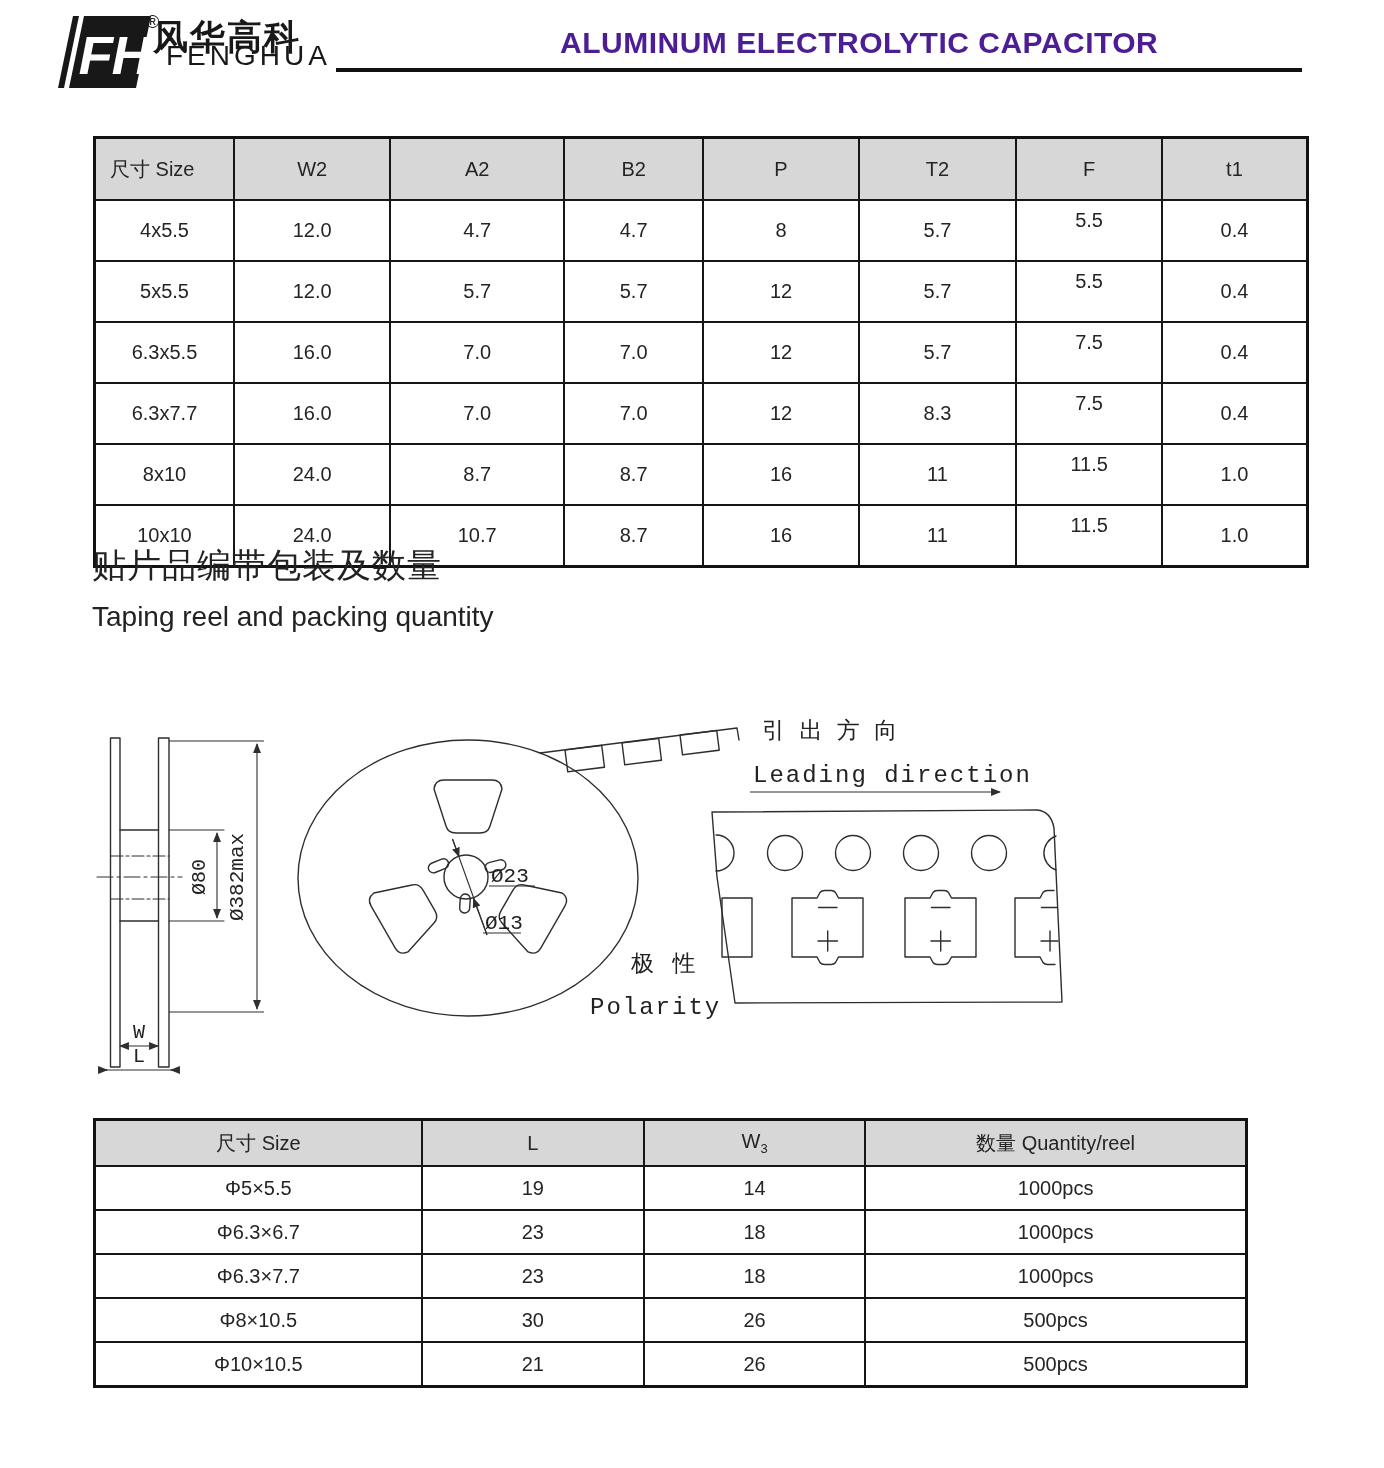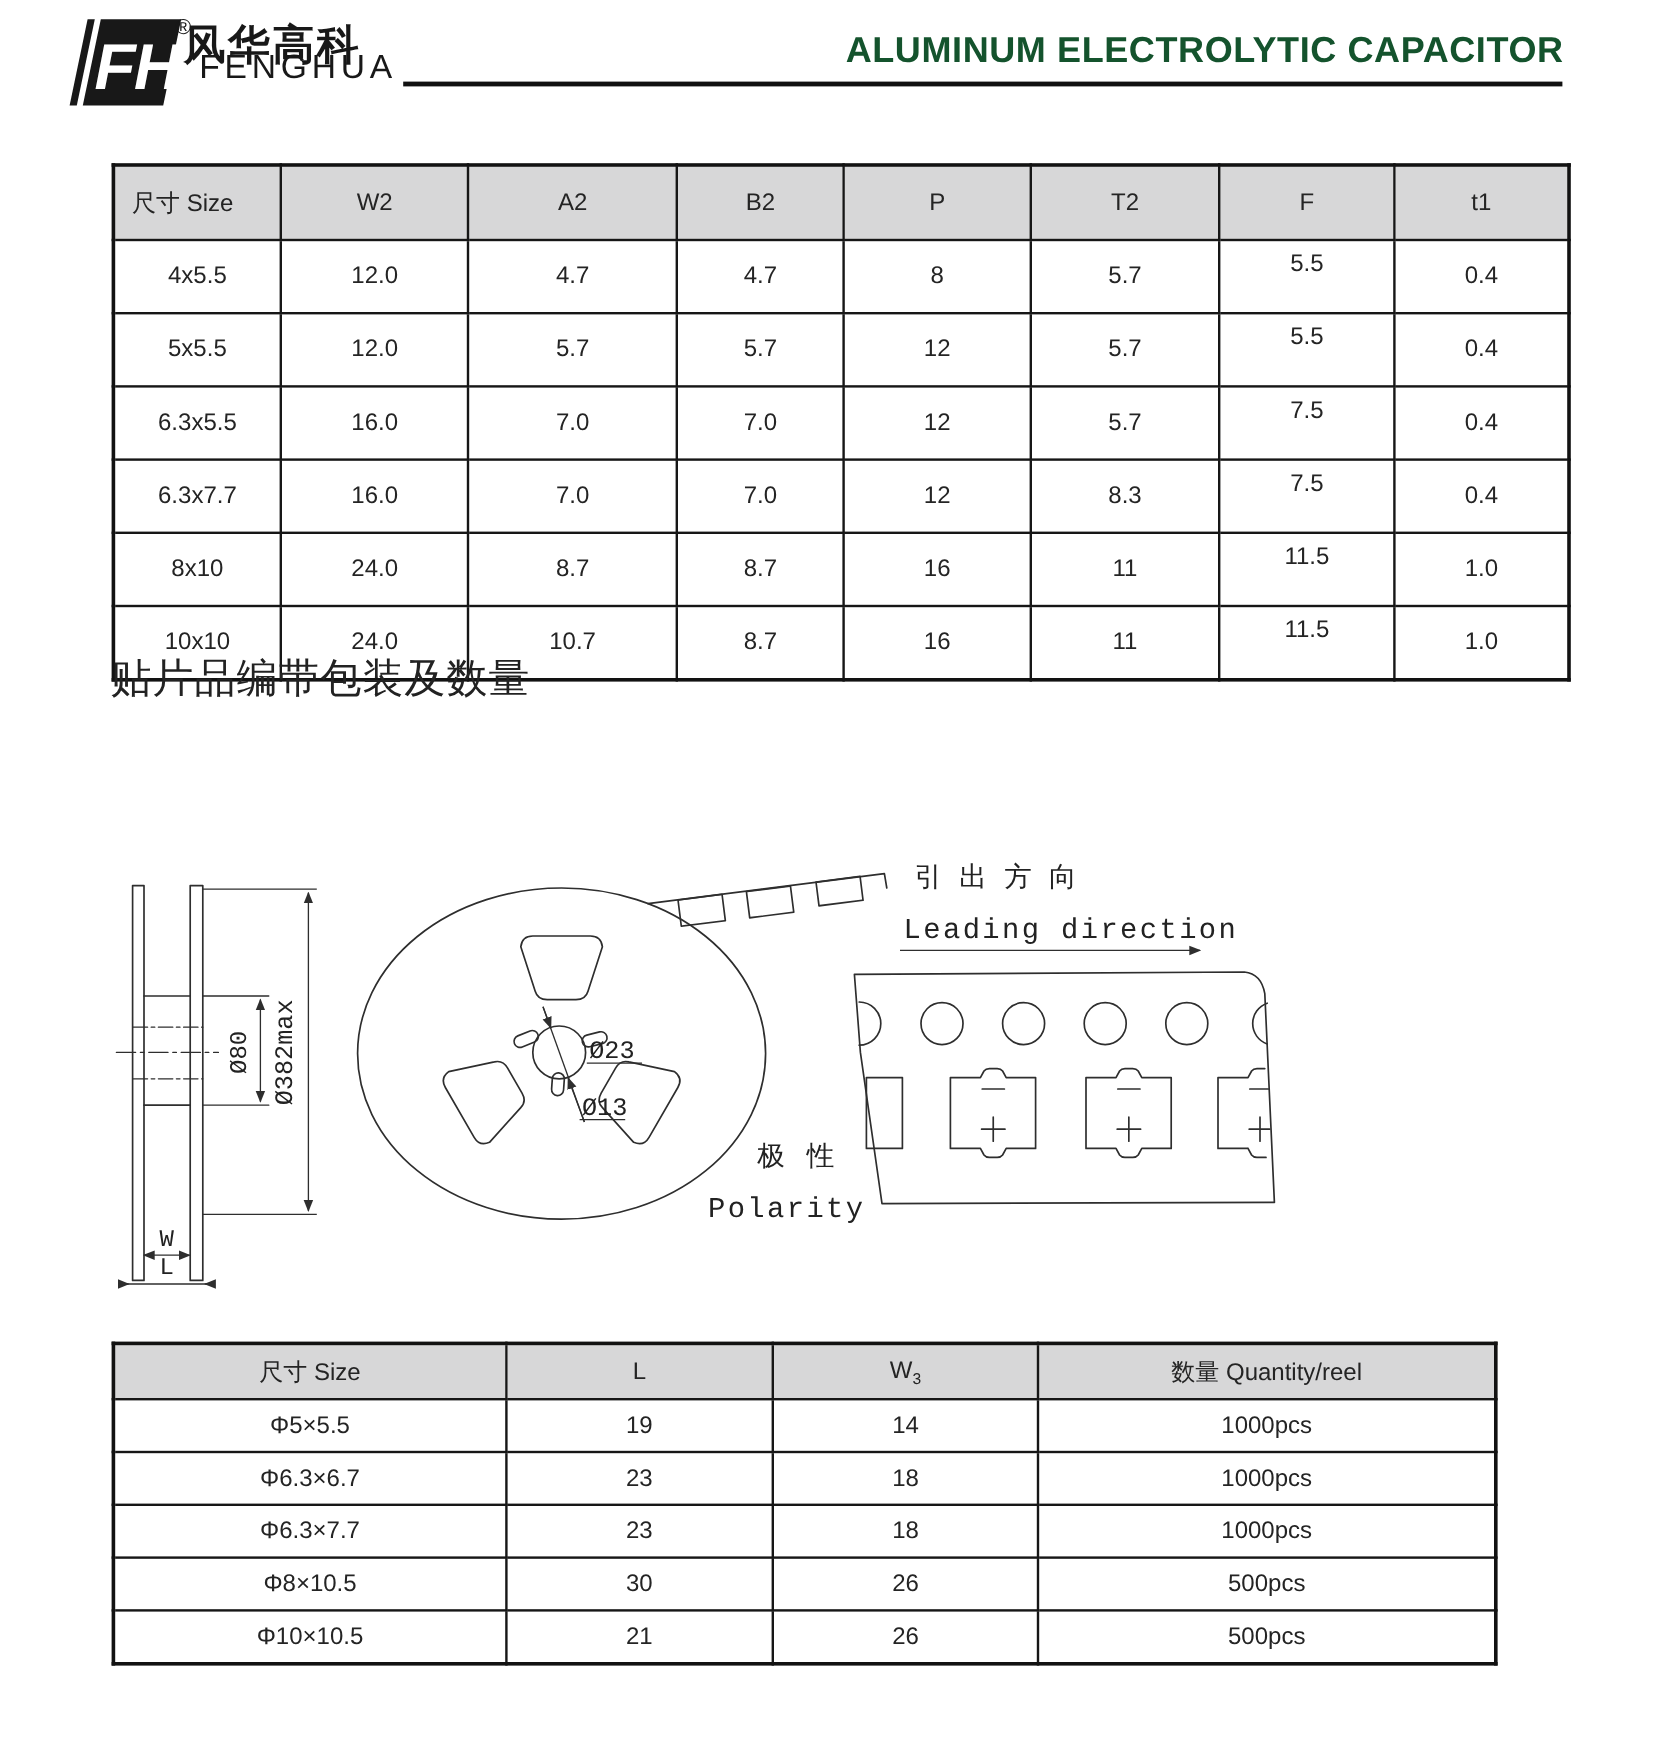--- a/index.html
+++ b/index.html
@@ -5,22 +5,22 @@
   html,body{margin:0;padding:0;background:#ffffff;}
   .page{position:relative;width:1384px;height:1468px;background:#fff;
         font-family:"Liberation Sans",sans-serif;color:#1e1e1e;overflow:hidden;}
 
   
   .logo-svg{position:absolute;left:52px;top:12px;}
   .brand-cn{position:absolute;left:153px;top:14px;font-size:35px;font-weight:bold;
             letter-spacing:2px;color:#181818;}
   .brand-en{position:absolute;left:166px;top:40px;font-size:28px;letter-spacing:4px;
             color:#181818;font-weight:500;}
-  .page-title{position:absolute;left:560px;top:26px;width:743px;text-align:right;
-              font-size:30px;font-weight:bold;color:#14532d;letter-spacing:0.5px;}
+  .page-title{position:absolute;left:560px;top:26px;width:743px;text-align:left;
+              font-size:30px;font-weight:bold;color:#4c1d95;letter-spacing:0.5px;}
   .header-rule{position:absolute;left:336px;top:68px;width:966px;height:4px;background:#111;}
 
   
   table{border-collapse:collapse;table-layout:fixed;}
   .t1{position:absolute;left:93px;top:136px;width:1216px;border:3px solid #121212;}
   .t2{position:absolute;left:93px;top:1118px;width:1155px;border:3px solid #121212;}
   .t1 th,.t1 td,.t2 th,.t2 td{border:2px solid #161616;text-align:center;
       font-size:20px;font-weight:normal;color:#242424;overflow:hidden;}
   .t1 th{background:#d7d7d8;height:58px;}
   .t1 td{height:50px;}
@@ -140,20 +140,21 @@
         <td>16</td>
         <td>11</td>
         <td class="up">11.5</td>
         <td>1.0</td>
       </tr>
     </tbody>
   </table>
 
   <div class="sec">
     <div class="cn">贴片品编带包装及数量</div>
+    <div class="en">Taping reel and packing quantity</div>
   </div>
 
   <svg class="diagram" width="1384" height="420" viewBox="0 695 1384 420">
     <defs>
       <marker id="arw" viewBox="0 0 10 10" refX="9" refY="5" markerWidth="9" markerHeight="9" orient="auto-start-reverse">
         <path d="M0 1 L10 5 L0 9 z" fill="#2e2e2e"></path>
       </marker>
       <path id="cutoutShape" d="M434 789 Q435 780 444 780 L492 780 Q501 780 502 789 L490 826 Q488 833 480 833 L456 833 Q448 833 446 826 Z"></path>
       <g id="pocketShape">
         <path d="M792 898 H817 L820 892.5 Q821.5 890.5 824.5 890.5 H831 Q834 890.5 835.5 892.5 L838.5 898 H863 V957 H838.5 L835.5 962.5 Q834 964.5 831 964.5 H824.5 Q821.5 964.5 820 962.5 L817 957 H792 Z"></path>

